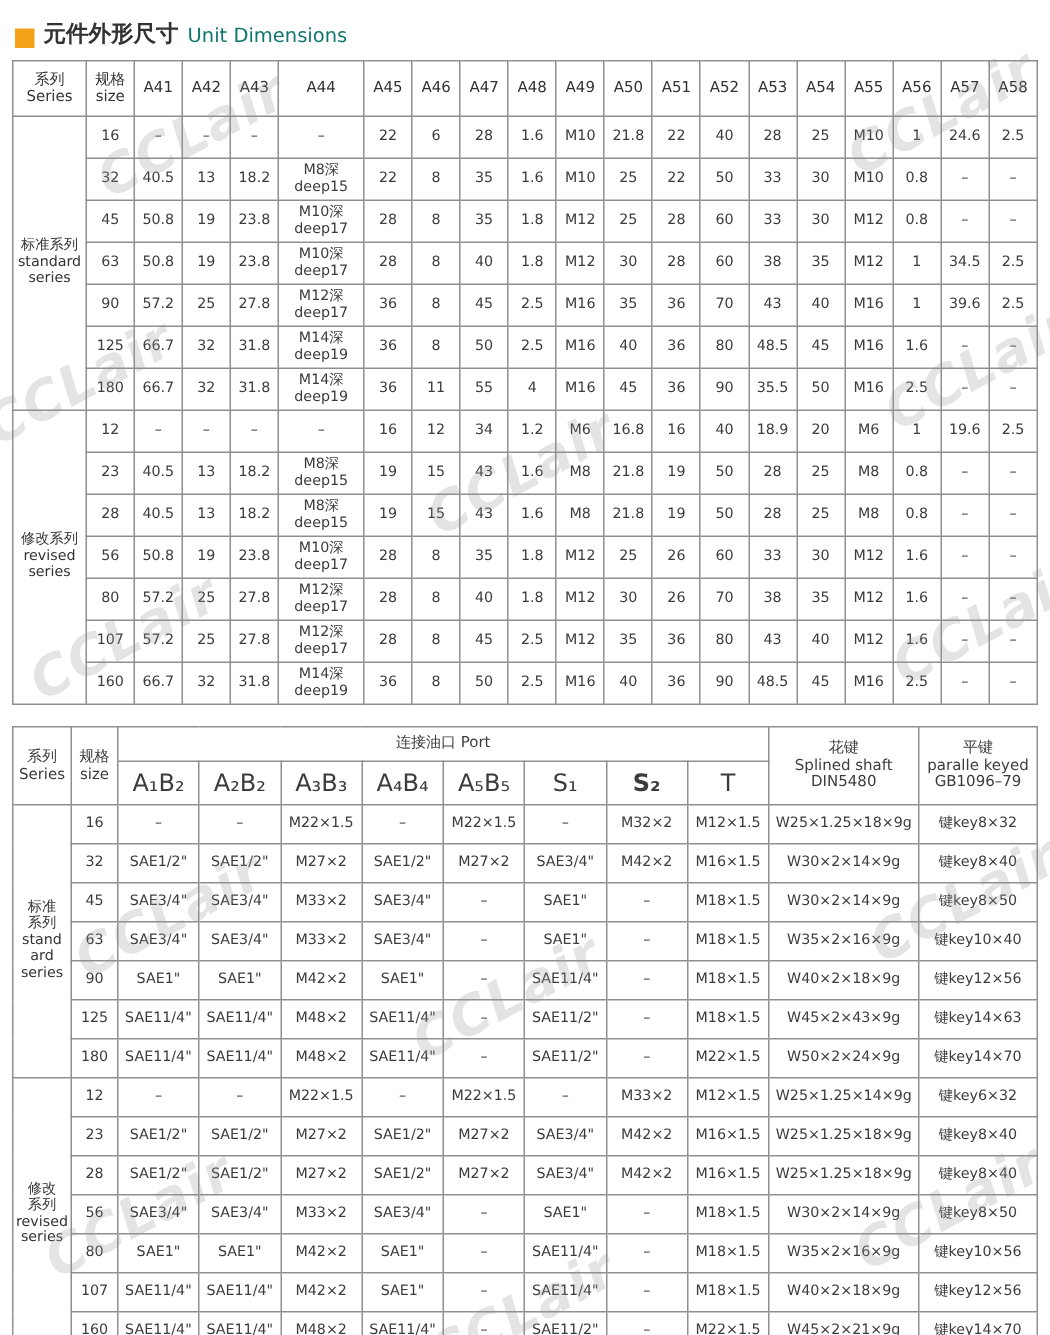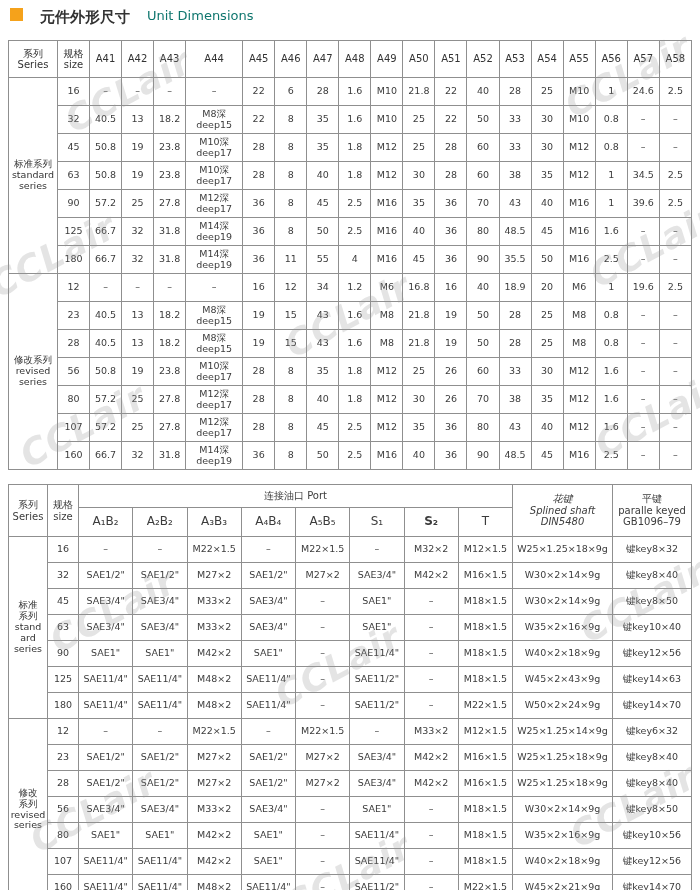--- a/index.html
+++ b/index.html
@@ -3,40 +3,40 @@
 <meta charset="utf-8">
 <style>
   html,body{margin:0;padding:0;background:#ffffff;}
   body{
     width:700px;height:890px;position:relative;overflow:hidden;
     font-family:"DejaVu Sans","Liberation Sans",sans-serif;
     color:#3a3a3a;
   }
   .page{position:relative;width:684px;margin:0 auto;padding-top:6px;}
   
-  .title-row{display:flex;align-items:flex-start;gap:17px;height:24px;margin:2px 0 8px 2px;}
+  .title-row{display:flex;align-items:flex-end;gap:6px;height:24px;margin:2px 0 8px 2px;}
   .title-square{width:13px;height:13px;background:#f5a21b;display:inline-block;flex:0 0 auto;}
   .title-zh{font-size:15px;font-weight:bold;color:#333;}
   .title-en{font-size:13px;color:#0f766e;}
   
   table{border-collapse:collapse;table-layout:fixed;width:684px;background:transparent;border-radius:14px;}
   #table1{margin-bottom:14px;}
   th,td{
     border:1px solid #8f8f8f;
     text-align:center;vertical-align:middle;
     font-size:9.5px;font-weight:normal;color:#3c3c3c;
     padding:1px 1px;line-height:1.15;
     overflow:hidden;
   }
   #table1 td{height:25px;}
   #table2 td{height:23px;}
   th.hdr{font-size:10px;color:#333;height:34px;}
   th.grp{font-size:9.5px;color:#333;}
   .pre{white-space:pre-line;}
-  #table2 th.hdr2{height:26px;font-size:12px;}
+  #table2 th.hdr2{height:26px;font-size:16px;}
   #table2 th.hdr1{height:20px;font-size:10px;}
   
   .watermarks{position:absolute;left:0;top:0;width:700px;height:890px;pointer-events:none;z-index:6;}
   .wm{
     position:absolute;font-size:36px;font-weight:700;font-style:italic;
     color:rgba(150,150,150,0.26);transform:rotate(-28deg);
     letter-spacing:1px;white-space:nowrap;
   }
 </style>
 </head>
@@ -393,21 +393,21 @@
     </table>
 
   <table id="table2">
       <thead>
         <tr>
           <th class="hdr1 pre" rowspan="2" style="width: 36px;">系列
 Series</th>
           <th class="hdr1 pre" rowspan="2" style="width: 28px;">规格
 size</th>
           <th class="hdr1" colspan="8">连接油口 Port</th>
-          <th class="hdr1 pre" rowspan="2" style="width: 97px; font-style: italic;">花键
+          <th class="hdr1 pre" rowspan="2" style="width: 97px;">花键
 Splined shaft
 DIN5480</th>
           <th class="hdr1 pre" rowspan="2" style="width: 76px; margin-left: 36px;">平键
 paralle keyed
 GB1096–79</th>
         </tr>
         <tr>
           <th class="hdr2" style="width: 53px;">A₁B₂</th>
           <th class="hdr2" style="width: 53px;">A₂B₂</th>
           <th class="hdr2" style="width: 44px;">A₃B₃</th>

